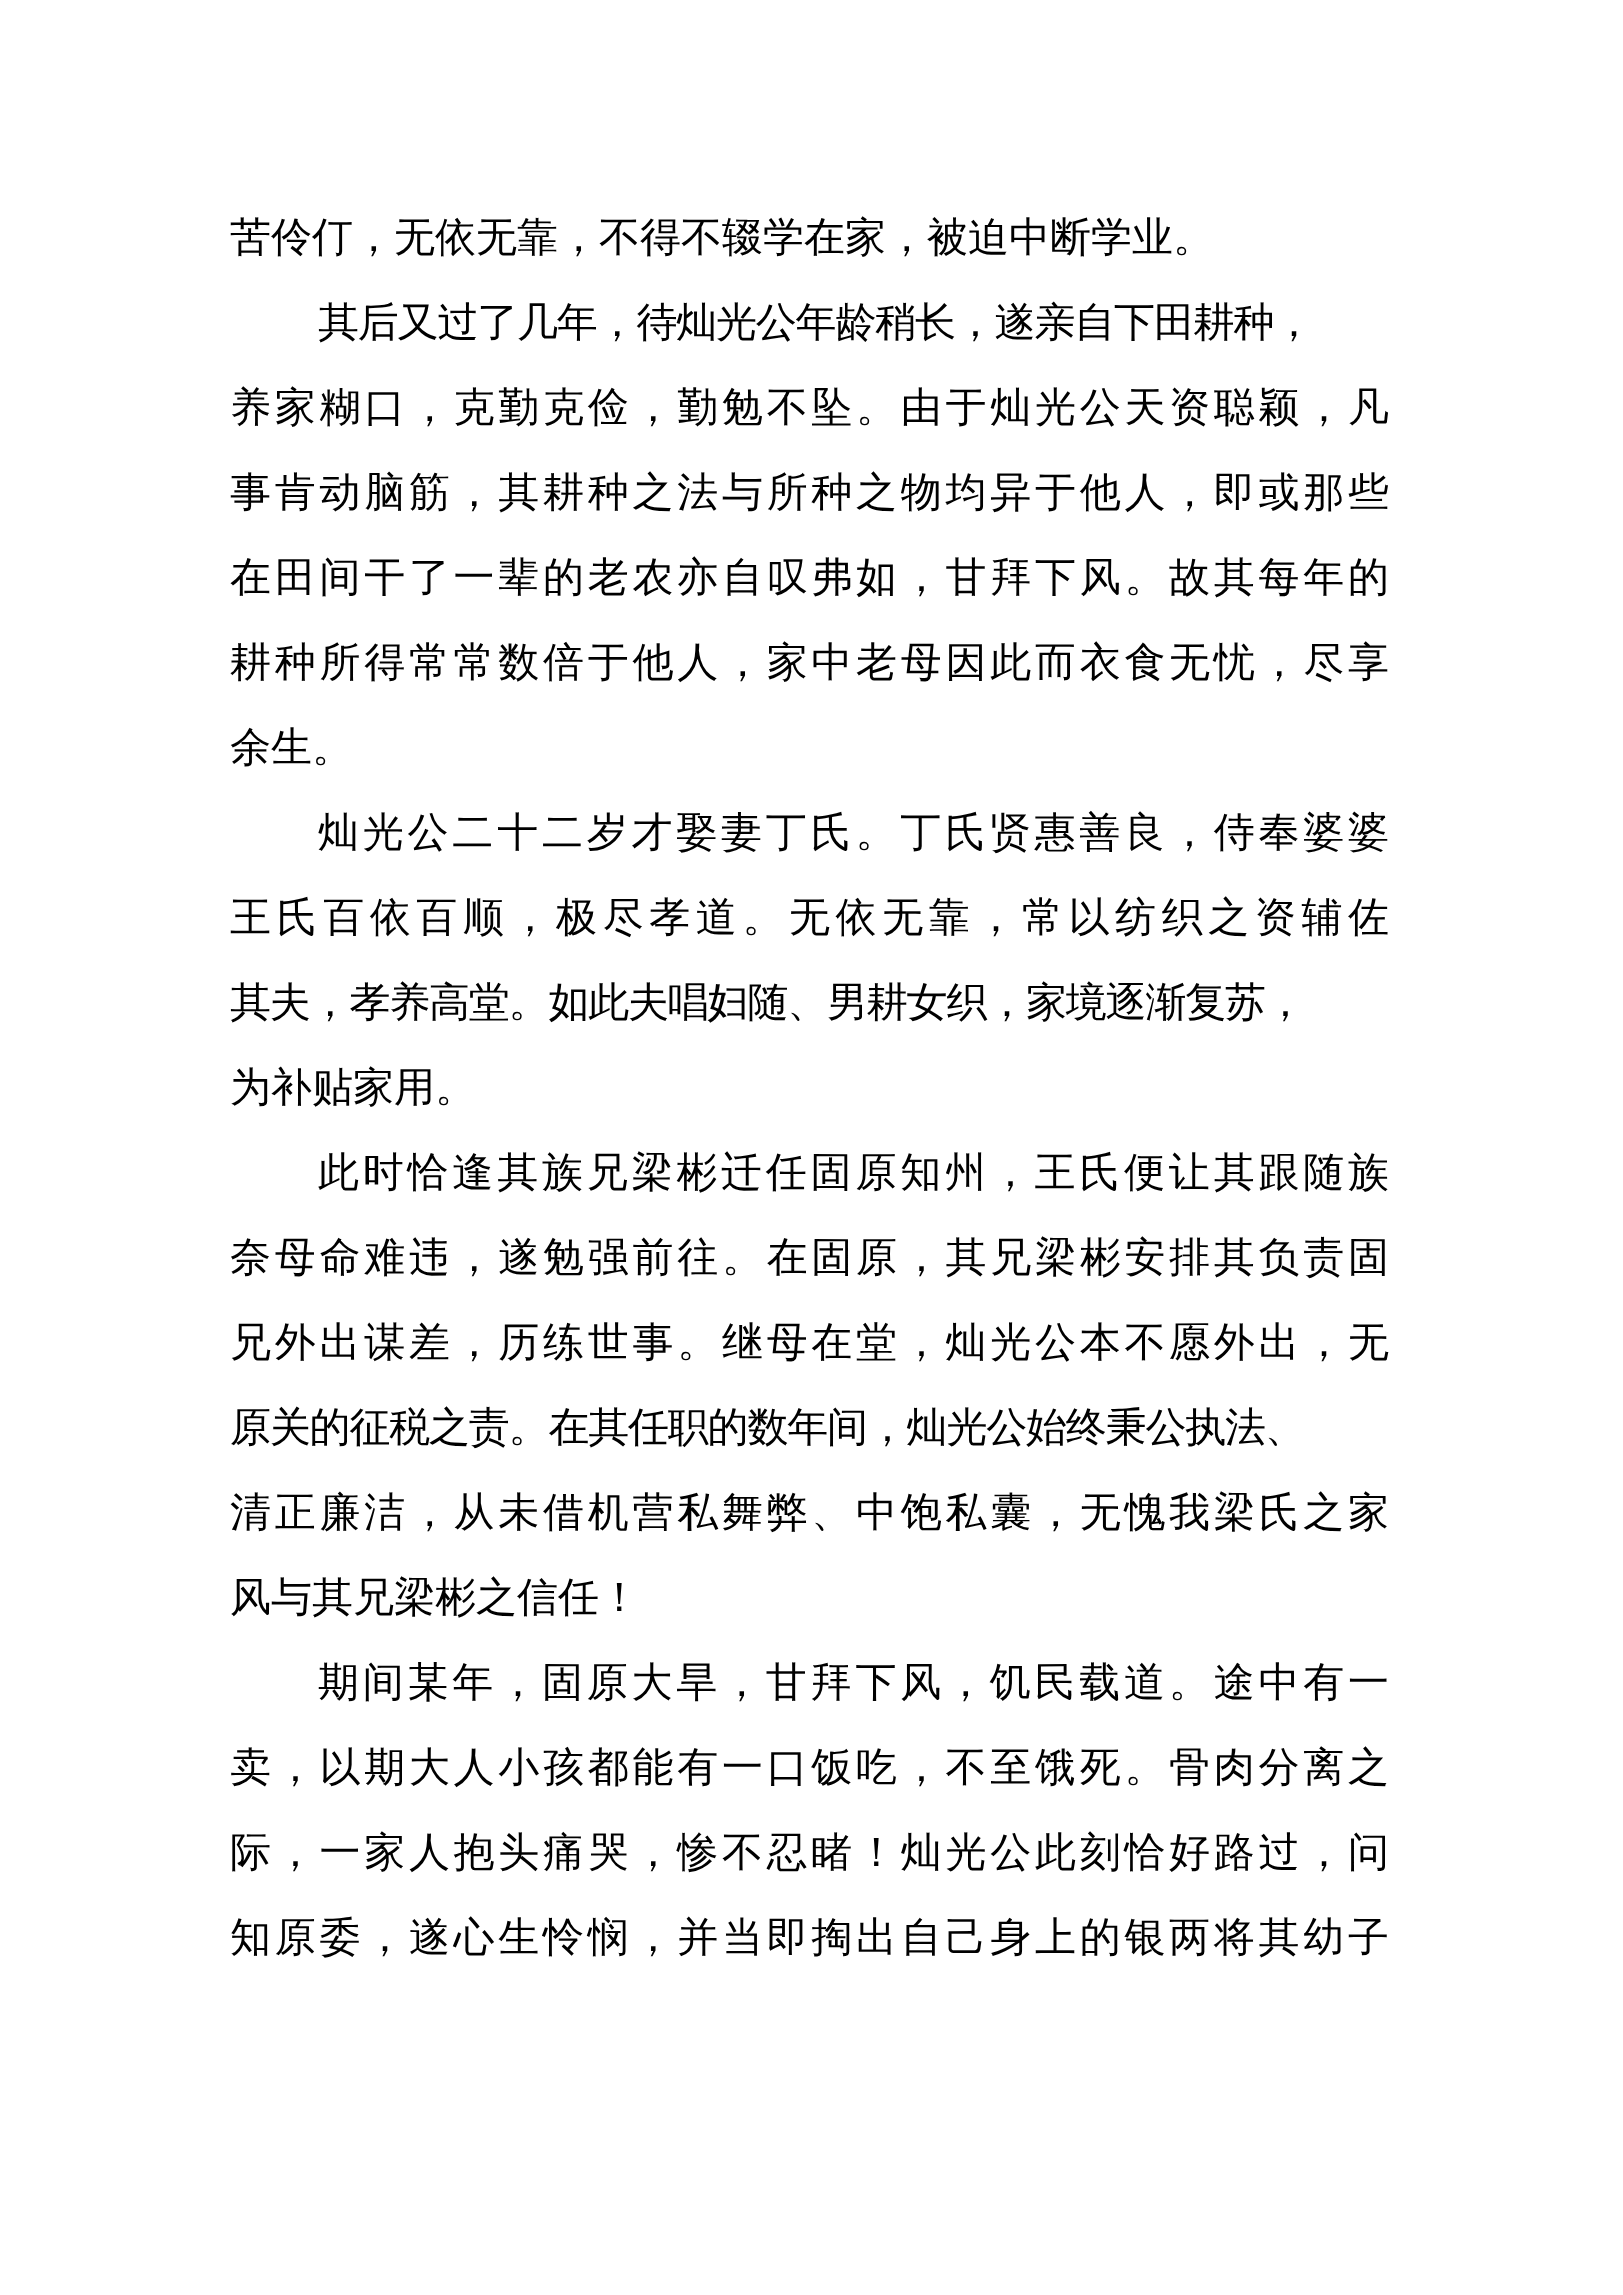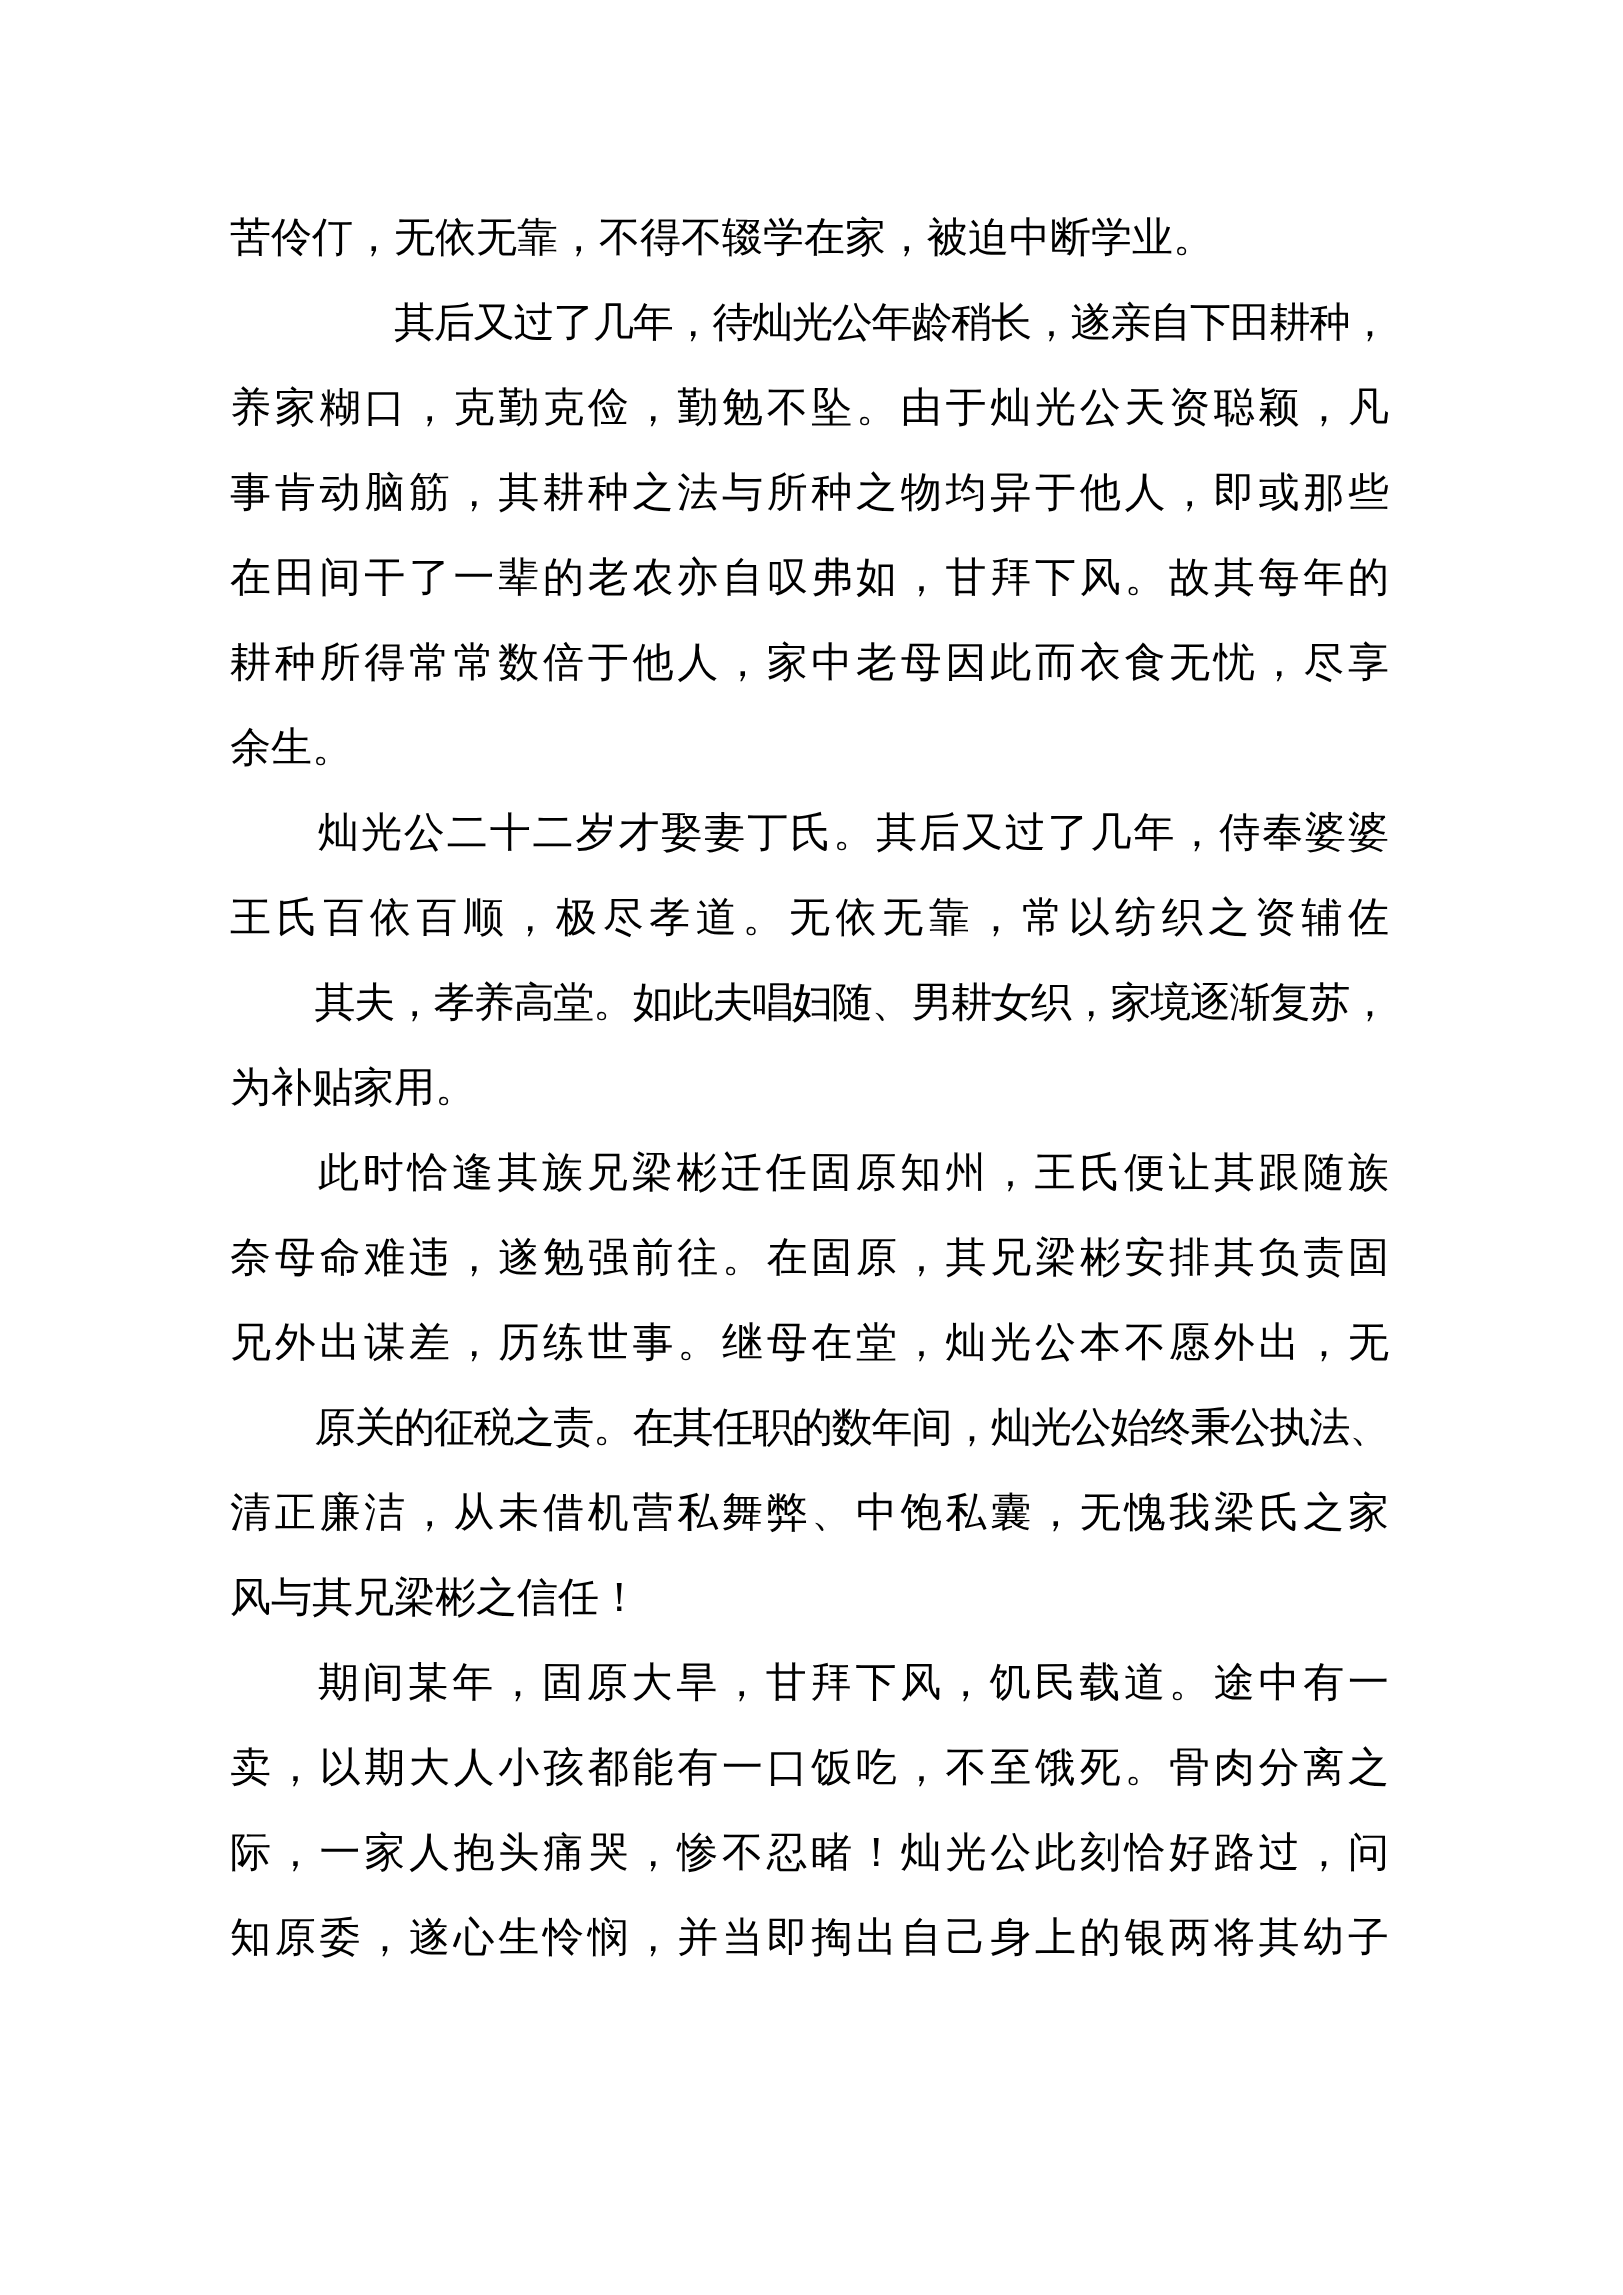--- a/index.html
+++ b/index.html
@@ -34,41 +34,41 @@
     white-space: normal;
     text-align: justify;
     text-align-last: justify;
   }
   
   .line.left {
     text-align: left;
   }
   
   .line.compressed {
-    text-align: right;
+    text-align: left;
     letter-spacing: -1.2px;
   }
   
   .line.indent {
     padding-left: 88px;
   }
 </style>
 </head>
 <body>
 
 <div class="page">
   <div class="doc-body" id="doc-body">
       <div class="line left">苦伶仃，无依无靠，不得不辍学在家，被迫中断学业。</div>
       <div class="line compressed indent">其后又过了几年，待灿光公年龄稍长，遂亲自下田耕种，</div>
       <div class="line justify">养家糊口，克勤克俭，勤勉不坠。由于灿光公天资聪颖，凡</div>
       <div class="line justify">事肯动脑筋，其耕种之法与所种之物均异于他人，即或那些</div>
       <div class="line justify">在田间干了一辈的老农亦自叹弗如，甘拜下风。故其每年的</div>
       <div class="line justify">耕种所得常常数倍于他人，家中老母因此而衣食无忧，尽享</div>
       <div class="line left">余生。</div>
-      <div class="line justify indent">灿光公二十二岁才娶妻丁氏。其后又过了几年，侍奉婆婆</div>
+      <div class="line justify indent">灿光公二十二岁才娶妻丁氏。丁氏贤惠善良，侍奉婆婆</div>
       <div class="line justify">王氏百依百顺，极尽孝道。无依无靠，常以纺织之资辅佐</div>
       <div class="line compressed">其夫，孝养高堂。如此夫唱妇随、男耕女织，家境逐渐复苏，</div>
       <div class="line left">为补贴家用。</div>
       <div class="line justify indent">此时恰逢其族兄梁彬迁任固原知州，王氏便让其跟随族</div>
       <div class="line justify">奈母命难违，遂勉强前往。在固原，其兄梁彬安排其负责固</div>
       <div class="line justify">兄外出谋差，历练世事。继母在堂，灿光公本不愿外出，无</div>
       <div class="line compressed">原关的征税之责。在其任职的数年间，灿光公始终秉公执法、</div>
       <div class="line justify">清正廉洁，从未借机营私舞弊、中饱私囊，无愧我梁氏之家</div>
       <div class="line left">风与其兄梁彬之信任！</div>
       <div class="line justify indent">期间某年，固原大旱，甘拜下风，饥民载道。途中有一</div>

